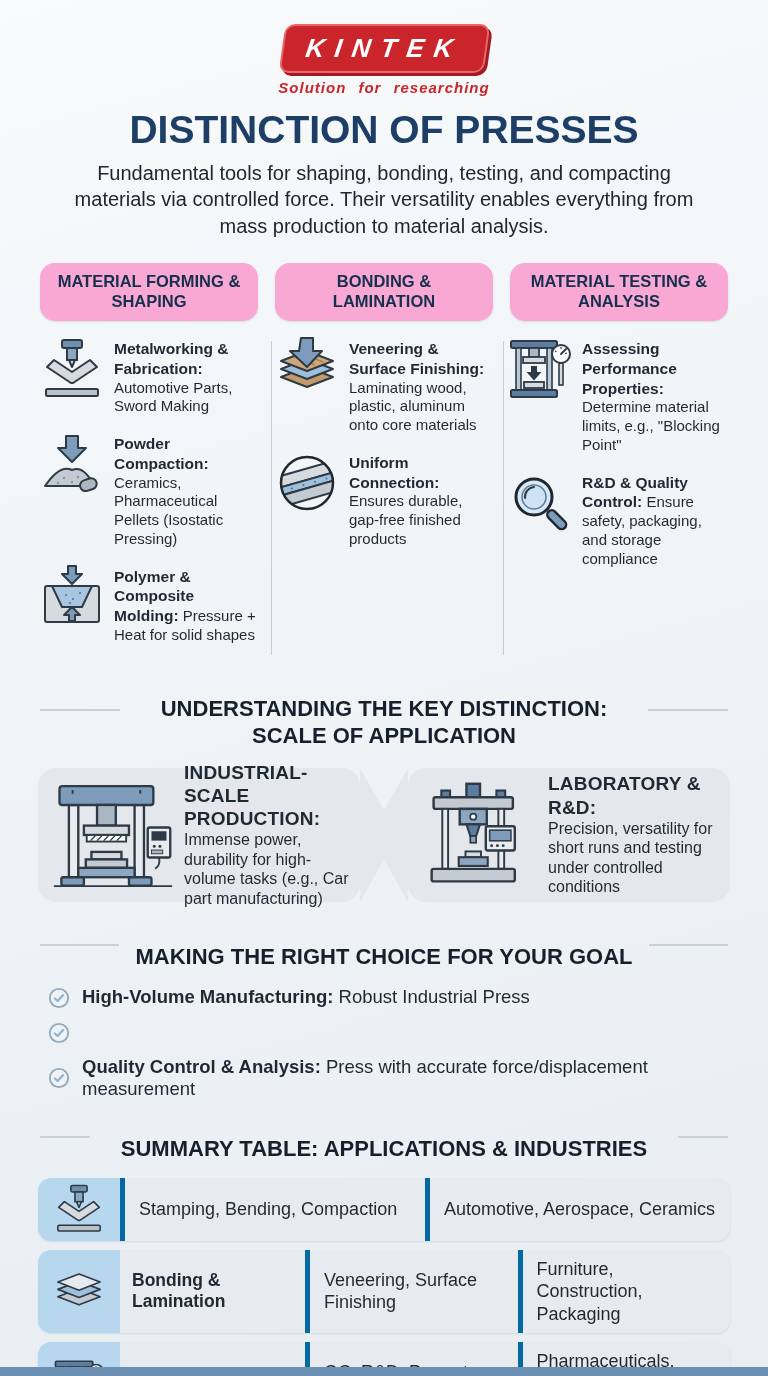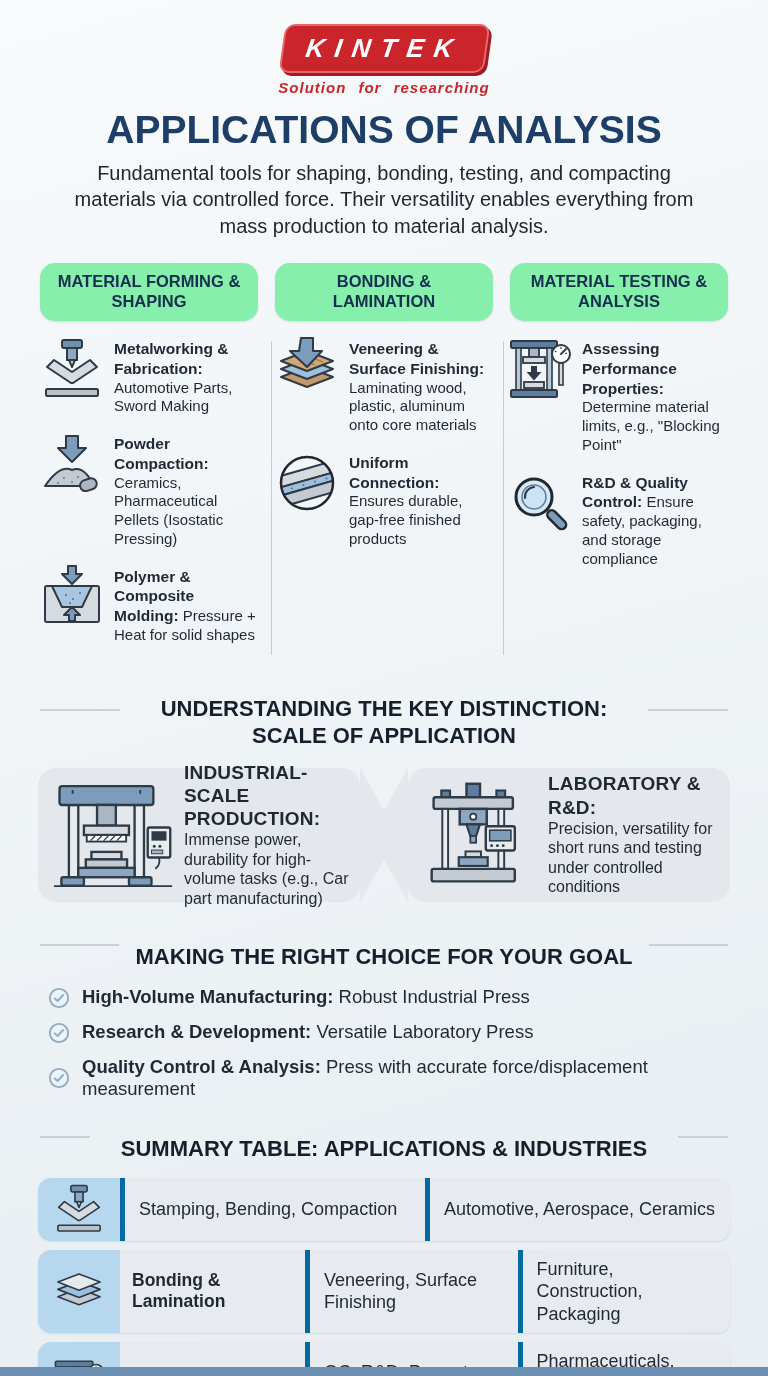--- a/index.html
+++ b/index.html
@@ -25,21 +25,21 @@
     letter-spacing:1px; word-spacing:7px; margin-top:6px; }
 
   
   .main-title { text-align:center; color:#1d3e66; font-weight:800; font-size:39px;
     letter-spacing:0px; margin-top:12px; }
   .subtitle { text-align:center; font-size:20px; line-height:1.32; max-width:652px;
     margin:8px auto 0; color:#21272e; }
 
   
   .pills { display:flex; justify-content:space-between; margin:24px 40px 0; }
-  .pill { width:218px; height:58px; background:#86efac; border-radius:15px;
+  .pill { width:218px; height:58px; background:#f9a8d4; border-radius:15px;
     display:flex; align-items:center; justify-content:center; text-align:center;
     font-weight:bold; font-size:16.5px; color:#14304e; line-height:1.2; padding:4px 14px;
     box-shadow:0 1px 2px rgba(40,70,100,.15); }
 
   
   .cols { position:relative; margin:16px 40px 0; display:flex; min-height:262px; }
   .cols::before, .cols::after { content:""; position:absolute; top:4px; bottom:6px; width:1px; background:#c5ccd3; }
   .cols::before { left:231px; } .cols::after { left:463px; }
   .col { width:218px; }
   .col:nth-child(2) { margin-left:17px; } .col:nth-child(3) { margin-left:15px; }
@@ -235,21 +235,21 @@
         <path d="M7.5 12.5 L10.5 15.2 L16.5 8.8" fill="none" stroke="#8fb4d2" stroke-width="2.4" stroke-linecap="round" stroke-linejoin="round"></path>
       </symbol>
     </defs>
   </svg>
 
   <div class="logo-wrap">
     <div class="logo-box"><span>KINTEK</span></div>
     <div class="logo-tagline">Solution for researching</div>
   </div>
 
-  <div class="main-title">APPLICATIONS OF ANALYSIS</div>
+  <div class="main-title">DISTINCTION OF PRESSES</div>
   <div class="subtitle">Fundamental tools for shaping, bonding, testing, and compacting materials via controlled force. Their versatility enables everything from mass production to material analysis.</div>
 
   <div class="pills">
     <div class="pill">MATERIAL FORMING &amp; SHAPING</div>
     <div class="pill">BONDING &amp; LAMINATION</div>
     <div class="pill">MATERIAL TESTING &amp; ANALYSIS</div>
   </div>
 
   <div class="cols">
     <div class="col">
@@ -339,21 +339,20 @@
     <div class="bullet">
       <svg>
           <use href="#i-check"></use>
         </svg>
       <div><b>High-Volume Manufacturing:</b> <span>Robust Industrial Press</span></div>
     </div>
     <div class="bullet">
       <svg>
           <use href="#i-check"></use>
         </svg>
-      <div><b>Research &amp; Development:</b> <span>Versatile Laboratory Press</span></div>
     </div>
     <div class="bullet">
       <svg>
           <use href="#i-check"></use>
         </svg>
       <div><b>Quality Control &amp; Analysis:</b> <span>Press with accurate force/displacement measurement</span></div>
     </div>
   </div>
 
   <div class="line-head summary-head">

